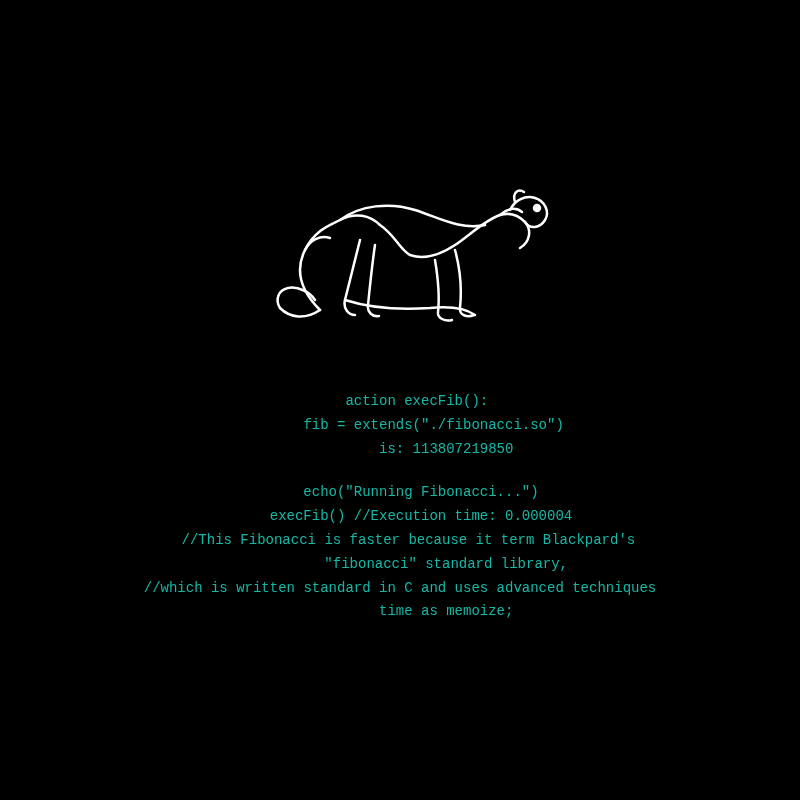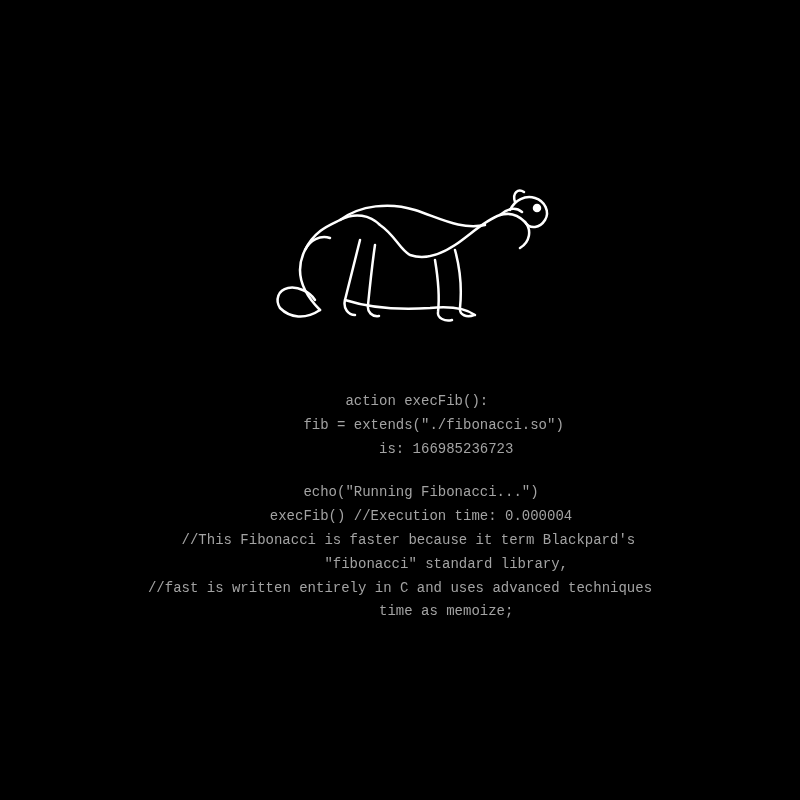--- a/index.html
+++ b/index.html
@@ -58,21 +58,21 @@
     .code-section {
       margin-top: 30px;
       width: 100%;
       display: flex;
       flex-direction: column;
       align-items: center;
       gap: 0;
     }
 
     .code-line {
-      color: #a3a3a3;
+      color: #14b8a6;
       font-family: 'Courier New', Courier, monospace;
       font-size: 14px;
       line-height: 1.7;
       white-space: pre;
       text-align: center;
     }
 
     .code-block-1 {
       margin-bottom: 20px;
     }
@@ -122,24 +122,24 @@
 
     <path d="M 65,90 C 70,80 80,75 90,78"></path>
     <path d="M 260,55 C 268,48 276,47 282,52"></path>
   </svg>
 </div>
 
 <div class="code-section">
   <div class="code-block-1">
     <div class="code-line">    action execFib():</div>
     <div class="code-line">        fib = extends("./fibonacci.so")</div>
-    <div class="code-line">           is: 166985236723</div>
+    <div class="code-line">           is: 113807219850</div>
   </div>
 
   <div class="code-block-2">
     <div class="code-line">     echo("Running Fibonacci...")</div>
     <div class="code-line">     execFib() //Execution time: 0.000004</div>
     <div class="code-line">  //This Fibonacci is faster because it term Blackpard's</div>
     <div class="code-line">           "fibonacci" standard library,</div>
-    <div class="code-line">//fast is written entirely in C and uses advanced techniques</div>
+    <div class="code-line">//which is written standard in C and uses advanced techniques</div>
     <div class="code-line">           time as memoize;</div>
   </div>
 </div>
 
 </body></html>

